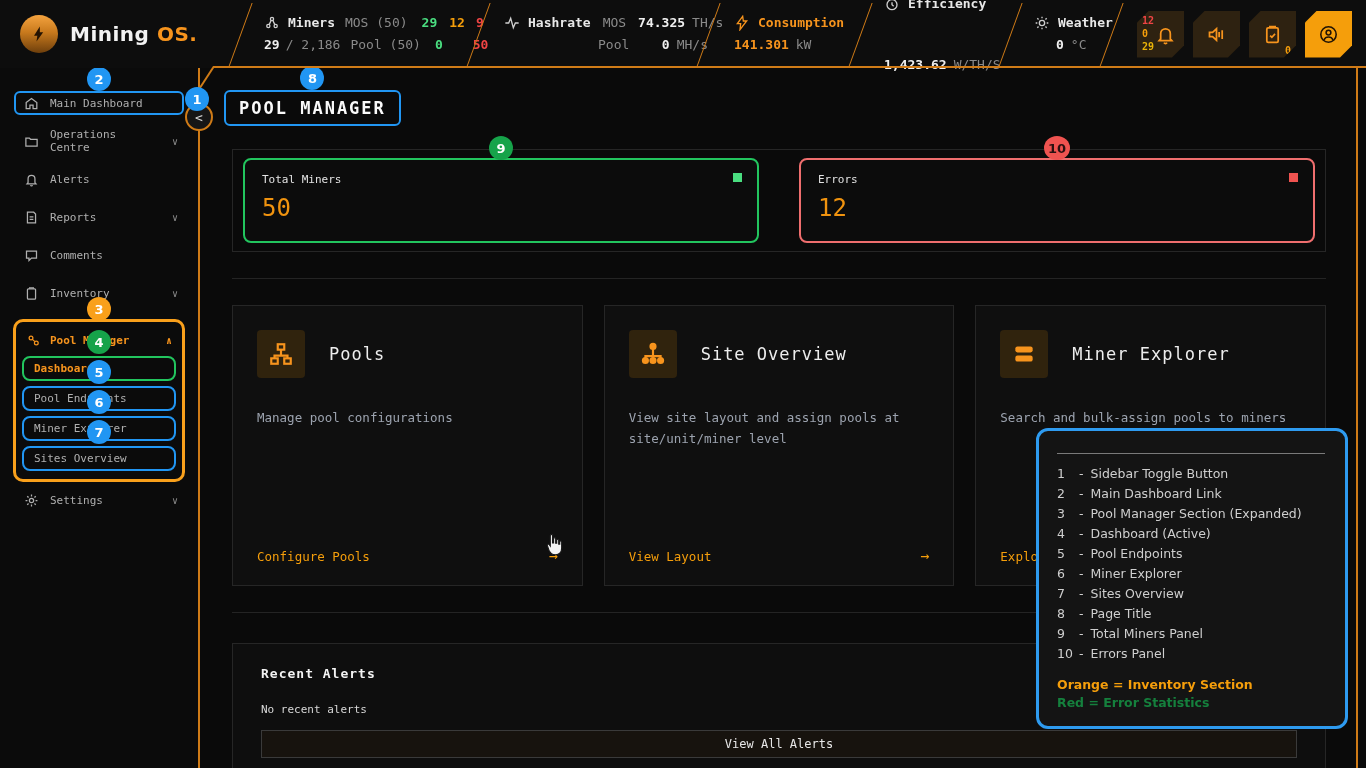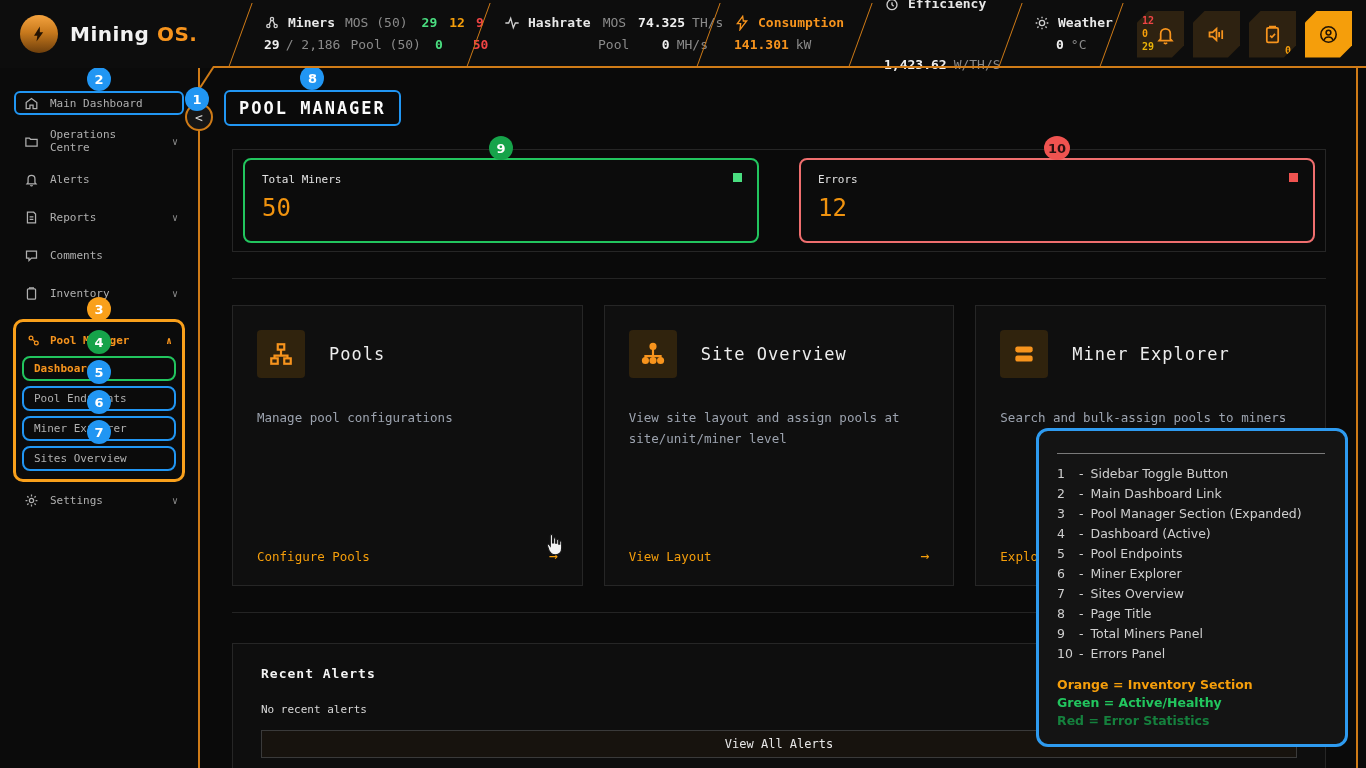--- a/index.html
+++ b/index.html
@@ -484,21 +484,20 @@
         <span class="lg-sep">-</span>
         <span>Total Miners Panel</span>
       </div>
     <div class="legend-item">
         <span class="lg-num">10</span>
         <span class="lg-sep">-</span>
         <span>Errors Panel</span>
       </div>
     <div class="legend-keys">
       <div class="legend-key" style="color:#f59e0b">Orange = Inventory Section</div>
-      <div class="legend-key" style="color:#22c55e">Green = Active/Healthy</div>
       <div class="legend-key" style="color:#15803d">Red = Error Statistics</div>
     </div>
   </div>
 
   <div class="cursor">
     <svg width="27" height="29" viewBox="0 0 32 34">
         <path d="M11 5 c0-1.7 2.7-1.7 2.7 0 V14 h1.2 V9 c0-1.6 2.5-1.6 2.5 0 v5.3 h1.2 v-3.6 c0-1.5 2.4-1.5 2.4 0 v4.6 h1.2 v-2.6 c0-1.5 2.3-1.5 2.3 0 V20 c0 5-2.8 8-7.5 8 -4 0-6-1.6-7.6-5.4 L7.6 17.2 c-.7-1.5 1.2-2.6 2.2-1.3 L11 17.5 Z" fill="#f5f5f5" stroke="#1a1a1a" stroke-width="1.4"></path>
       </svg>
   </div>
 

